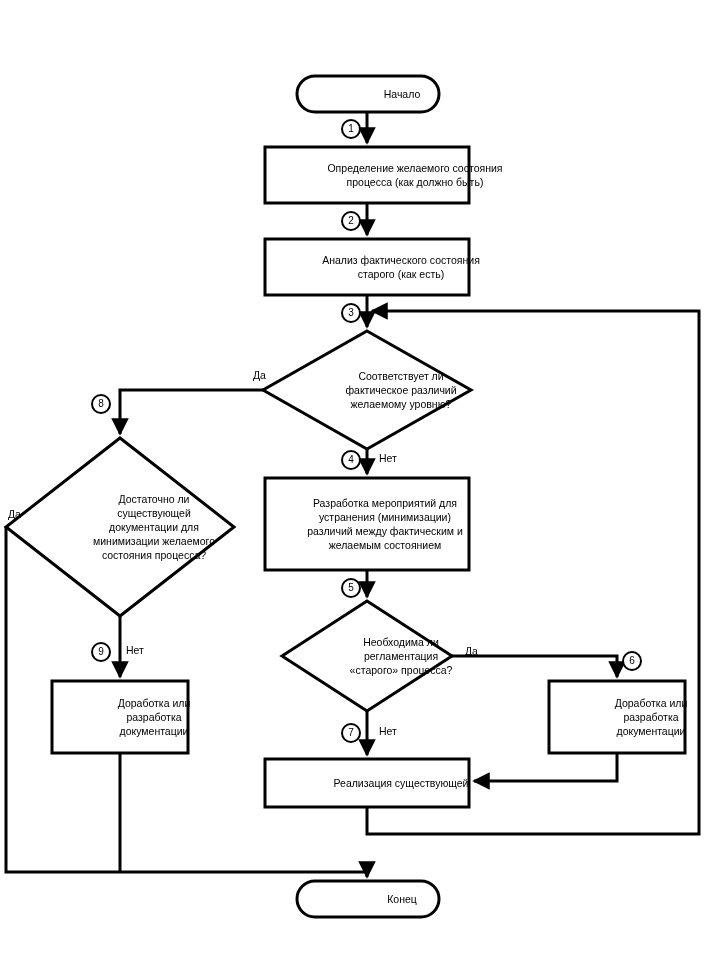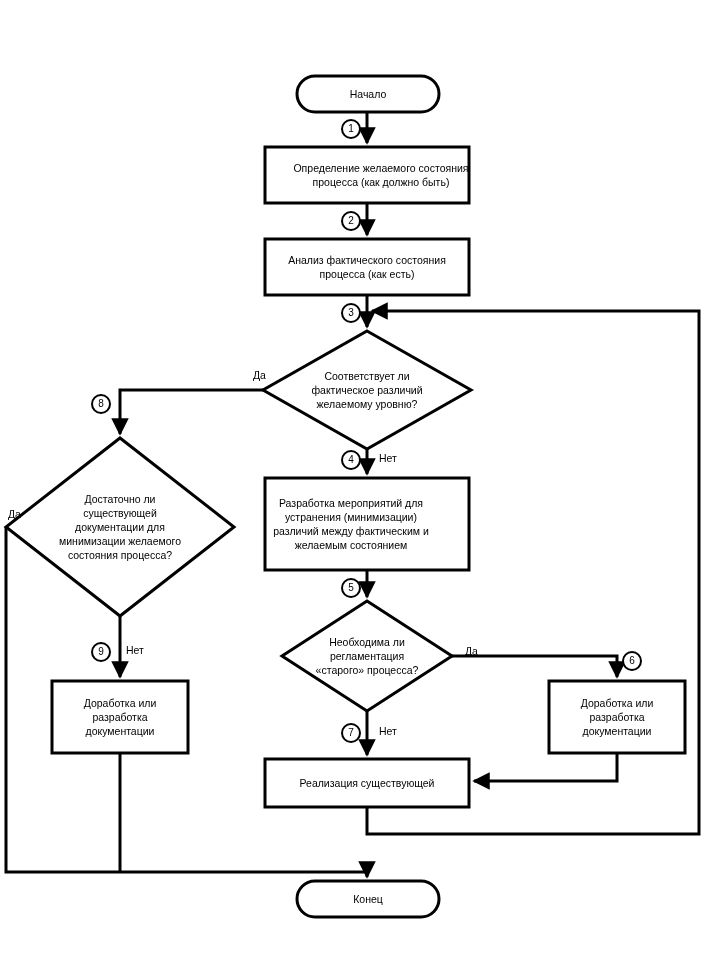--- a/index.html
+++ b/index.html
@@ -26,20 +26,21 @@
     text-align: center;
     color: #000000;
     font-family: "Liberation Sans", sans-serif;
     font-size: 10.5px;
     line-height: 14px;
     white-space: pre-line;
     display: flex;
     align-items: center;
     justify-content: center;
     pointer-events: none;
+    padding-left: 34px;
   }
   .edge-label {
     position: absolute;
     color: #000000;
     font-family: "Liberation Sans", sans-serif;
     font-size: 10.5px;
     line-height: 12px;
     white-space: nowrap;
     text-align: center;
   }
@@ -114,21 +115,21 @@
     <path d="M 367 807 L 367 834 L 699 834 L 699 311 L 372 311" marker-end="url(#arrow)"></path>
   </g>
 </svg>
 
 <div class="node-text" style="left:297px; top:76px; width:142px; height:36px;">Начало</div>
 
 <div class="node-text" style="left:265px; top:147px; width:232px; height:56px;">Определение желаемого состояния
 процесса (как должно быть)</div>
 
 <div class="node-text" style="left:265px; top:239px; width:204px; height:56px;">Анализ фактического состояния
-процесса (как есть)</div>
+старого (как есть)</div>
 
 <div class="node-text" style="left:263px; top:354px; width:208px; height:72px;">Соответствует ли
 фактическое различий
 желаемому уровню?</div>
 
 <div class="node-text" style="left:265px; top:478px; width:172px; height:92px;">Разработка мероприятий для
 устранения (минимизации)
 различий между фактическим и
 желаемым состоянием</div>
 

